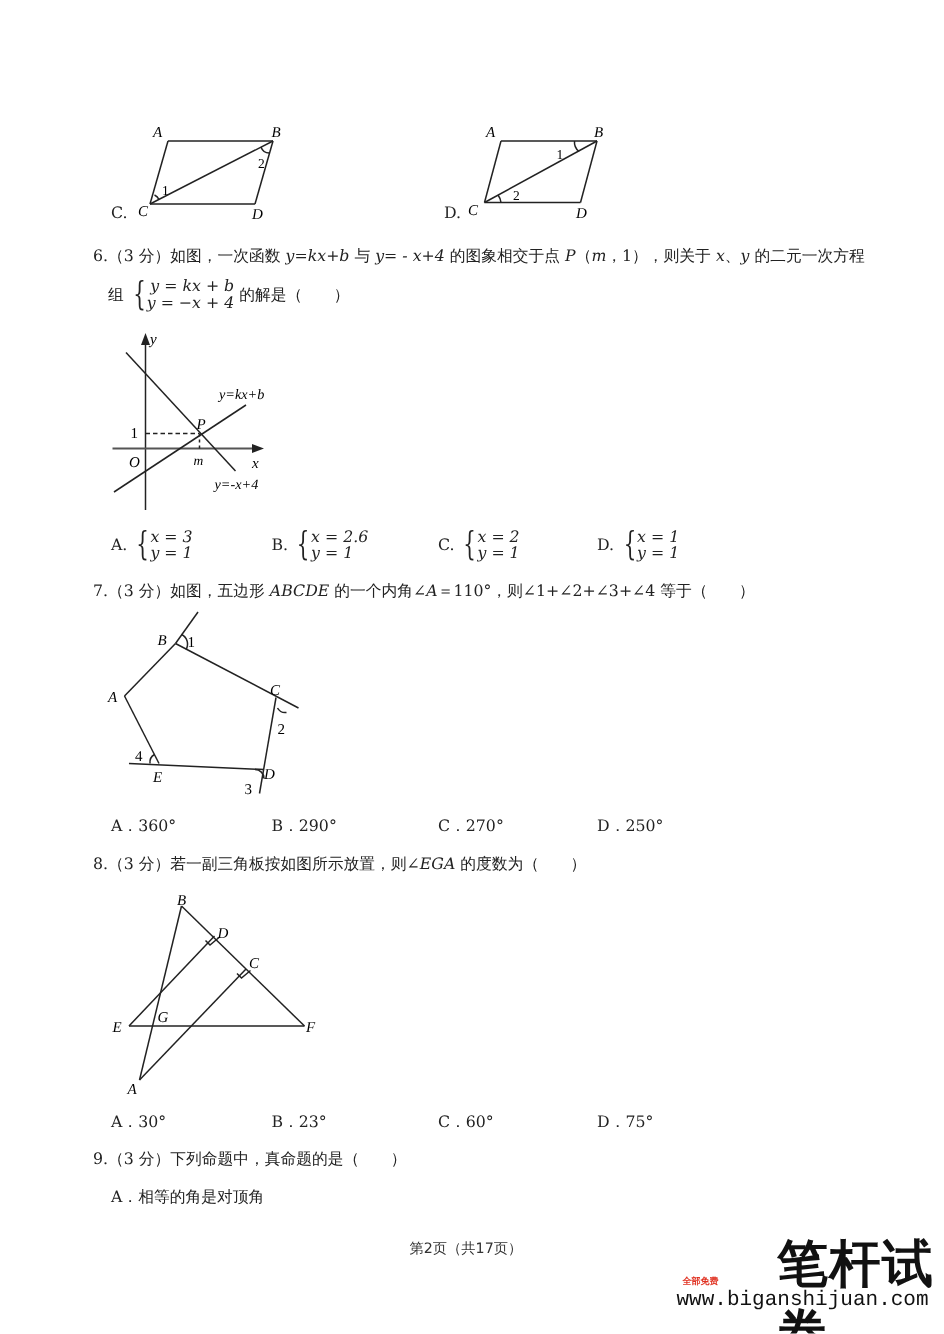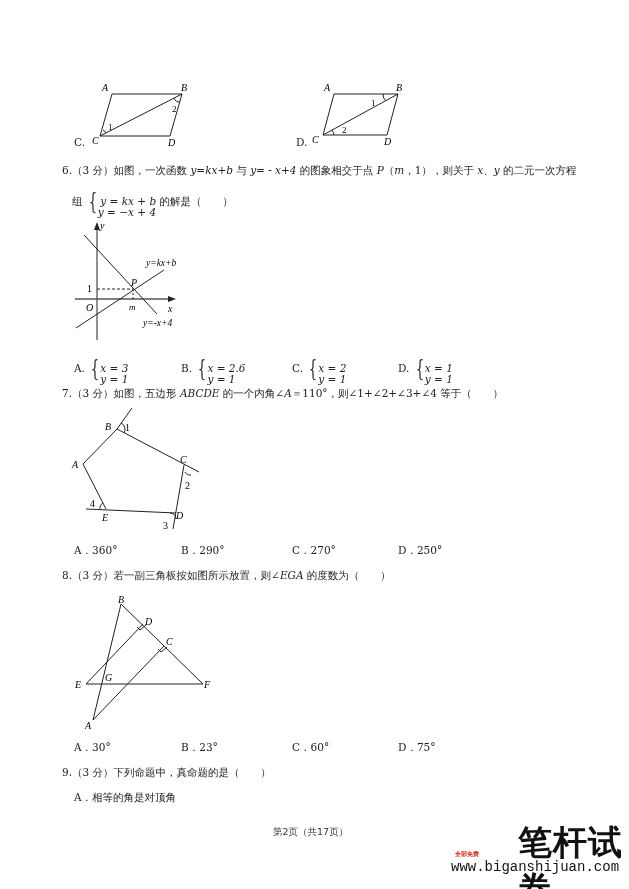--- a/index.html
+++ b/index.html
@@ -4,21 +4,21 @@
 <style>
   html, body { margin:0; padding:0; background:#fff; }
   body { width:629px; height:889px; position:relative; overflow:hidden;
          font-family:"DejaVu Serif","Liberation Serif",serif; color:#222; font-size:10.5px; }
   .abs { position:absolute; }
   .line { position:absolute; left:62px; white-space:nowrap; font-size:10.5px;text-align:right; }
   .it { font-style:italic; }
   .opt { position:absolute; white-space:nowrap; font-size:10.5px; }
   .sys { display:inline-flex; align-items:center; vertical-align:middle; }
   .brace { font-size:22px; line-height:1; transform:scaleX(0.6); margin-right:-2px; font-family:"DejaVu Serif",serif; }
-  .sys-lines { display:inline-flex; flex-direction:column; font-style:italic; font-size:10.5px; line-height:11px; font-family:"DejaVu Serif",serif;margin-top:10px; }
+  .sys-lines { display:inline-flex; flex-direction:column; font-style:italic; font-size:10.5px; line-height:11px; font-family:"DejaVu Serif",serif; }
   svg text { font-family:"Liberation Serif","DejaVu Serif",serif; }
   .footer { position:absolute; left:273px; top:826px; font-size:9.5px; color:#333; font-family:"DejaVu Sans",sans-serif; }
   .wm-title { position:absolute; left:474px; top:820px; font-size:34px; font-family:Liberation Serif, serif; font-weight:bold; color:#111; letter-spacing:1px;margin-left:44px; }
   .wm-red { position:absolute; left:455px; top:850px; font-size:6px; color:#e03020; font-family:"DejaVu Sans",sans-serif; font-weight:bold; }
   .wm-url { position:absolute; left:451px; top:859px; font-size:14px; font-family:"Liberation Mono","DejaVu Sans Mono",monospace; color:#111;text-align:center; }
 </style>
 </head>
 <body>
 
 <div class="abs" style="left:70px;top:78px;width:130px;height:76px;">

